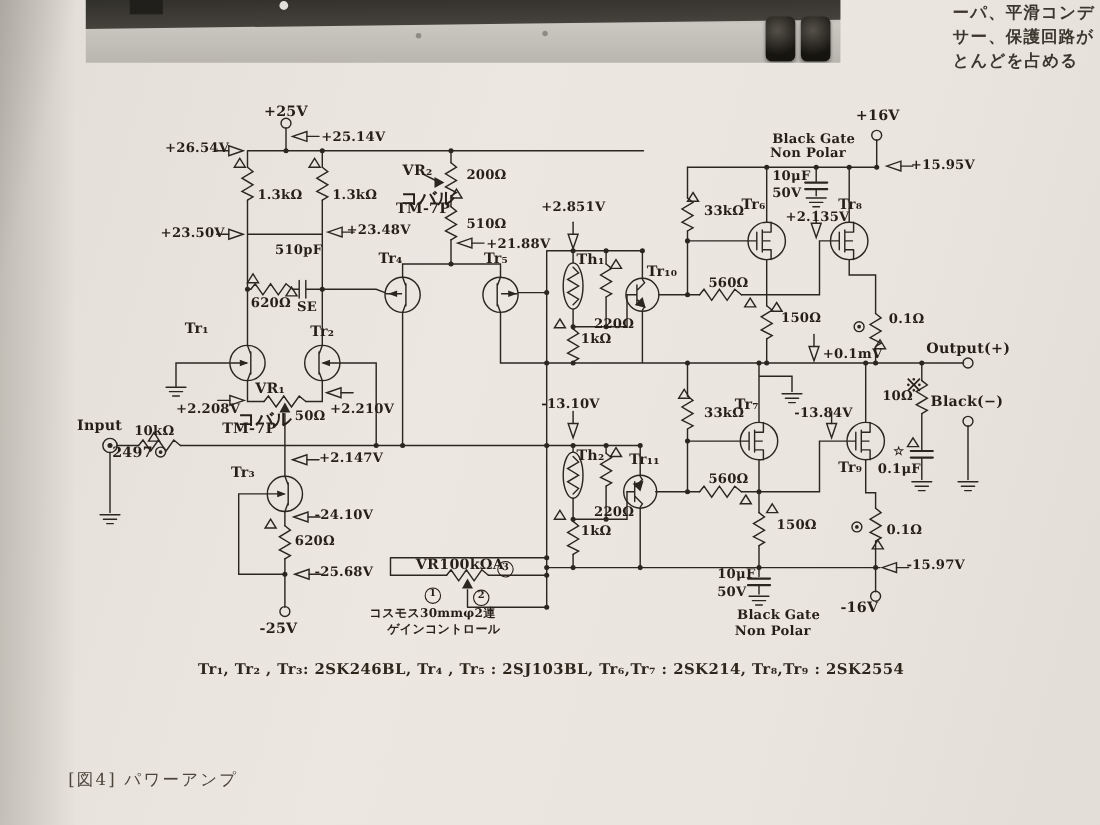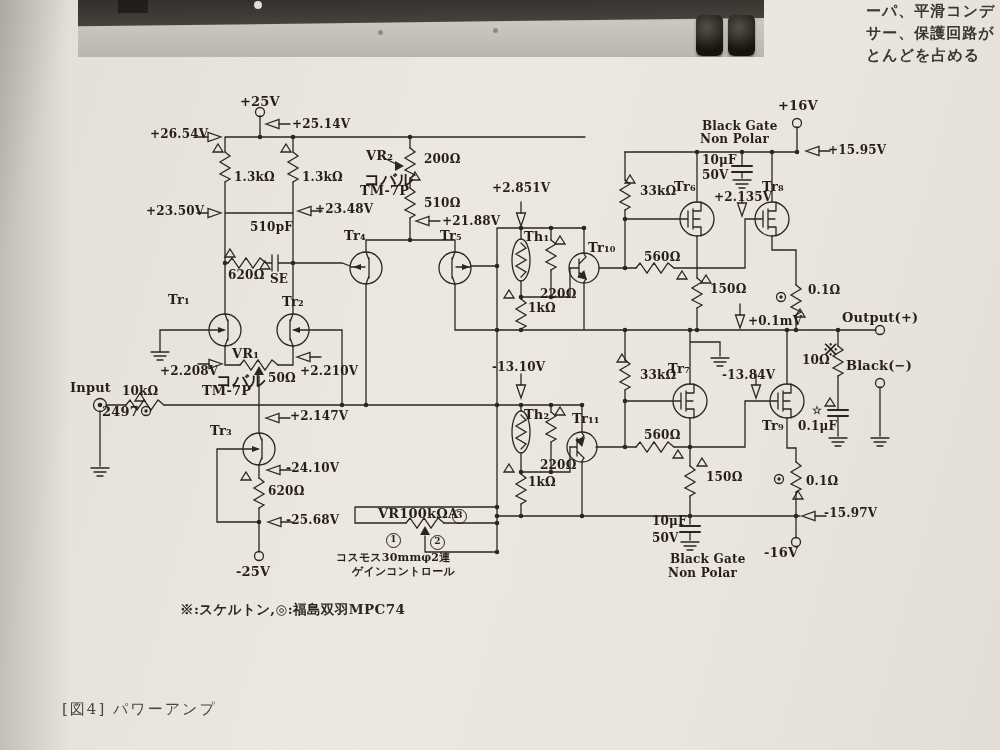--- a/index.html
+++ b/index.html
@@ -401,18 +401,18 @@
 <div class="lb" style="left:706px;top:470px">150Ω</div>
 <div class="lb" style="left:806px;top:474px">0.1Ω</div>
 <div class="lb" style="left:824px;top:506px">-15.97V</div>
 <div class="lb" style="left:652px;top:514px">10μF</div>
 <div class="lb" style="left:652px;top:531px">50V</div>
 <div class="lb" style="left:670px;top:552px">Black Gate</div>
 <div class="lb" style="left:668px;top:566px">Non Polar</div>
 <div class="lb s13" style="left:764px;top:545px">-16V</div>
 
 <div class="notes">
-  <div>※:スケルトン,◎:福島双羽MPC74</div>
+  <div>Tr₁, Tr₂ , Tr₃: 2SK246BL, Tr₄ , Tr₅ : 2SJ103BL, Tr₆,Tr₇ : 2SK214, Tr₈,Tr₉ : 2SK2554</div>
 </div>
 
 <div class="caption">[図4] パワーアンプ</div>
 
 </div>
 
 </body></html>

